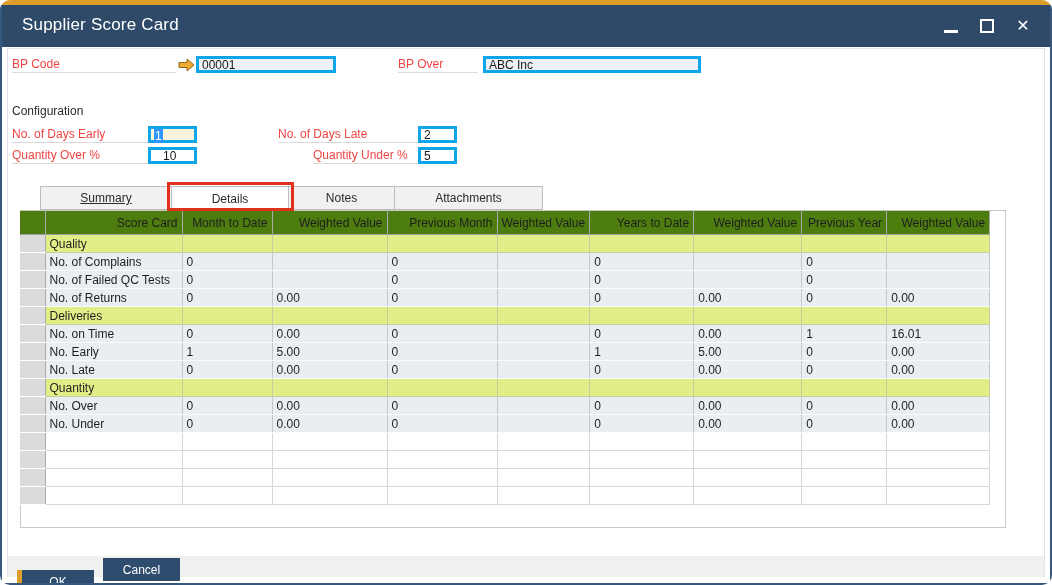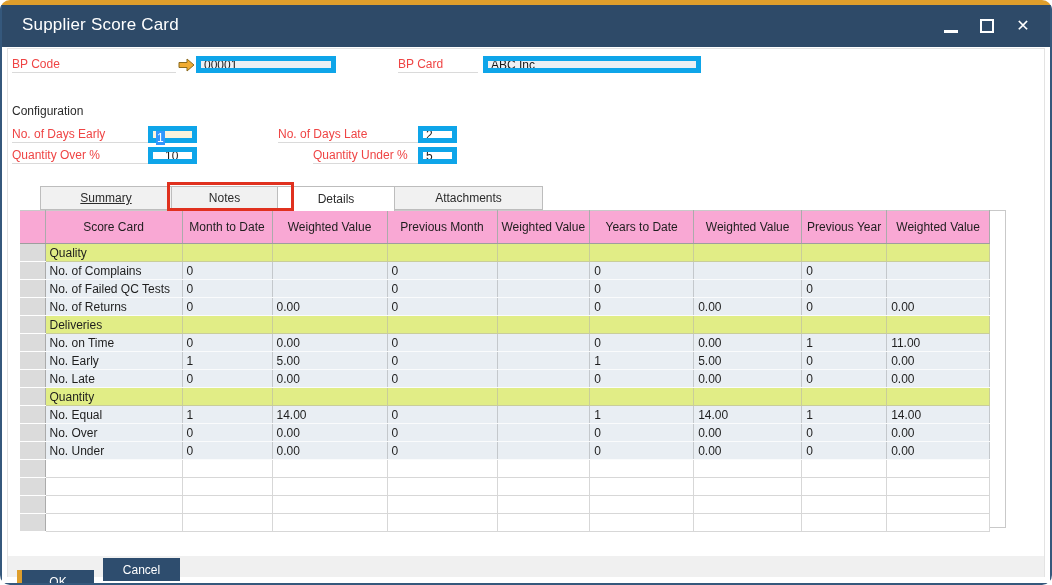--- a/index.html
+++ b/index.html
@@ -17,36 +17,36 @@
   .win-btn{width:22px;height:22px;display:flex;align-items:center;justify-content:center;cursor:default;}
   .ic-min{width:14px;height:3px;background:#fff;margin-top:10px;}
   .ic-max{width:14px;height:14px;border:2px solid #fff;}
   .ic-close{color:#fff;font-size:16px;font-weight:bold;line-height:1;}
 
   .inner-panel{position:absolute;left:7px;top:48px;width:1038px;height:529px;border:1px solid #E3E3E3;background:#fff;}
   .footer-strip{position:absolute;left:8px;top:556px;width:1036px;height:21px;background:#F0F0F0;}
 
   .lbl{position:absolute;font-size:12px;color:#ef4444;height:16px;line-height:15px;border-bottom:1px solid #DADADA;}
   .plain-lbl{position:absolute;font-size:12px;color:#2b2b2b;}
-  .fld{position:absolute;font-size:12px;color:#1a1a1a;border:5px solid #0ea5e9;background:#fff;padding:1px 3px;line-height:13px;height:17px;}
+  .fld{position:absolute;font-size:12px;color:#1a1a1a;border:3px solid #0ea5e9;background:#fff;padding:1px 3px;line-height:13px;height:17px;}
   .fld.gray{background:#EDF0F4;}
   .fld.cream{background:var(--active-field-bg,#FBF3DC);}
   .fld .sel-text{background:var(--selection-blue,#3297FD);color:#fff;padding:0 1px;}
   .arrow-icon{position:absolute;}
 
   .tabbar{position:absolute;left:40px;top:186px;height:24px;display:flex;z-index:2;}
   .tab{height:24px;border:1px solid #BDBDBD;background:#F1F1F1;font-size:12px;color:#2b2b2b;
        display:flex;align-items:center;justify-content:center;margin-left:-1px;}
   .tab:first-child{margin-left:0;text-decoration:underline;}
   .tab.active{background:#fff;height:25px;border-bottom:none;z-index:3;}
   .annotation{position:absolute;left:167px;top:182px;width:127px;height:29px;border:3px solid var(--annotation-red,#E0311F);z-index:6;}
 
   .grid-panel{position:absolute;left:20px;top:210px;width:986px;height:318px;border:1px solid #C9C9C9;background:#fff;z-index:1;}
   table.grid{border-collapse:collapse;table-layout:fixed;font-size:12px;color:#1e1e1e;margin:-1px 0 0 -1px;}
-  table.grid th{background:#f9a8d4;font-weight:normal;text-align:center;height:33px;padding:1px 4px;
+  table.grid th{background:#4d7c0f;font-weight:normal;text-align:right;height:24px;padding:1px 4px;
       border-right:1px solid #ABABAB;border-bottom:1px solid #9E9E9E;border-top:1px solid #C9C9C9;overflow:hidden;white-space:nowrap;}
   table.grid td{height:18px;padding:1px 4px;overflow:hidden;white-space:nowrap;}
   td.sel{background:#DBDBDB;border-right:1px solid #ABABAB;border-bottom:1px solid #FFFFFF;}
   td.dcell{background:var(--data-row,#E9EEF3);border-right:1px solid #C4C8CC;border-bottom:1px solid #FAFBFC;}
   td.scell{background:var(--section-row,#E1ED86);border-right:1px solid #C9CD9A;border-bottom:1px solid #C9CD9A;}
   td.ecell{background:#fff;border-right:1px solid #D7D7D7;border-bottom:1px solid #D7D7D7;}
 
   .btn{position:absolute;top:558px;height:23px;background:var(--button-blue,#2E4D6E);color:#fff;font-size:12px;
        display:flex;align-items:center;justify-content:center;z-index:10;cursor:default;}
   .btn.ok{left:17px;width:77px;border-left:5px solid var(--accent-orange,#DE9E2C);margin-top:12px;}
@@ -79,39 +79,39 @@
   <div class="inner-panel"></div>
   <div class="footer-strip"></div>
 
   <span class="lbl" style="left:12px;top:57px;width:164px;">BP Code</span>
   <span class="arrow-icon" style="left:178px;top:58px;">
     <svg width="17" height="14" viewBox="0 0 17 14">
         <path d="M1 4.5 h8 V1 l7 6 -7 6 V9.5 H1 z" fill="#F0AB32" stroke="#8A6A1D" stroke-width="1"></path>
       </svg>
   </span>
   <input class="fld gray" style="left: 196px; top: 56px; width: 140px;" readonly="" value="00001">
-  <span class="lbl" style="left:398px;top:57px;width:80px;">BP Card</span>
+  <span class="lbl" style="left:398px;top:57px;width:80px;">BP Over</span>
   <input class="fld gray" style="left: 483px; top: 56px; width: 218px;" readonly="" value="ABC Inc">
 
   <span class="plain-lbl" style="left:12px;top:104px;">Configuration</span>
 
   <span class="lbl" style="left:12px;top:127px;width:136px;">No. of Days Early</span>
   <div class="fld cream" style="left:148px;top:126px;width:49px;"><span class="sel-text">1</span></div>
   <span class="lbl" style="left:278px;top:127px;width:140px;">No. of Days Late</span>
   <input class="fld" style="left: 418px; top: 126px; width: 39px;" readonly="" value="2">
 
   <span class="lbl" style="left:12px;top:148px;width:136px;">Quantity Over %</span>
   <input class="fld" style="left: 148px; top: 147px; width: 49px; padding-left: 12px;" readonly="" value="10">
   <span class="lbl" style="left:278px;top:148px;width:140px;margin-left:35px;">Quantity Under %</span>
   <input class="fld" style="left: 418px; top: 147px; width: 39px;" readonly="" value="5">
 
   <div class="tabbar">
     <div class="tab" style="width:132px;">Summary</div>
+    <div class="tab active" style="width:118px;">Details</div>
     <div class="tab" style="width:107px;">Notes</div>
-    <div class="tab active" style="width:118px;">Details</div>
     <div class="tab" style="width:149px;">Attachments</div>
   </div>
   <div class="annotation"></div>
 
   <div class="grid-panel">
     <table class="grid" id="score-table">
         <colgroup>
           <col style="width: 25px;">
           <col style="width: 137px;">
           <col style="width: 90px;">
@@ -201,21 +201,21 @@
           <tr>
             <td class="sel"></td>
             <td class="dcell">No. on Time</td>
             <td class="dcell">0</td>
             <td class="dcell">0.00</td>
             <td class="dcell">0</td>
             <td class="dcell"></td>
             <td class="dcell">0</td>
             <td class="dcell">0.00</td>
             <td class="dcell">1</td>
-            <td class="dcell">11.00</td>
+            <td class="dcell">16.01</td>
           </tr>
           <tr>
             <td class="sel"></td>
             <td class="dcell">No. Early</td>
             <td class="dcell">1</td>
             <td class="dcell">5.00</td>
             <td class="dcell">0</td>
             <td class="dcell"></td>
             <td class="dcell">1</td>
             <td class="dcell">5.00</td>
@@ -241,32 +241,20 @@
             <td class="scell"></td>
             <td class="scell"></td>
             <td class="scell"></td>
             <td class="scell"></td>
             <td class="scell"></td>
             <td class="scell"></td>
             <td class="scell"></td>
           </tr>
           <tr>
             <td class="sel"></td>
-            <td class="dcell">No. Equal</td>
-            <td class="dcell">1</td>
-            <td class="dcell">14.00</td>
-            <td class="dcell">0</td>
-            <td class="dcell"></td>
-            <td class="dcell">1</td>
-            <td class="dcell">14.00</td>
-            <td class="dcell">1</td>
-            <td class="dcell">14.00</td>
-          </tr>
-          <tr>
-            <td class="sel"></td>
             <td class="dcell">No. Over</td>
             <td class="dcell">0</td>
             <td class="dcell">0.00</td>
             <td class="dcell">0</td>
             <td class="dcell"></td>
             <td class="dcell">0</td>
             <td class="dcell">0.00</td>
             <td class="dcell">0</td>
             <td class="dcell">0.00</td>
           </tr>

